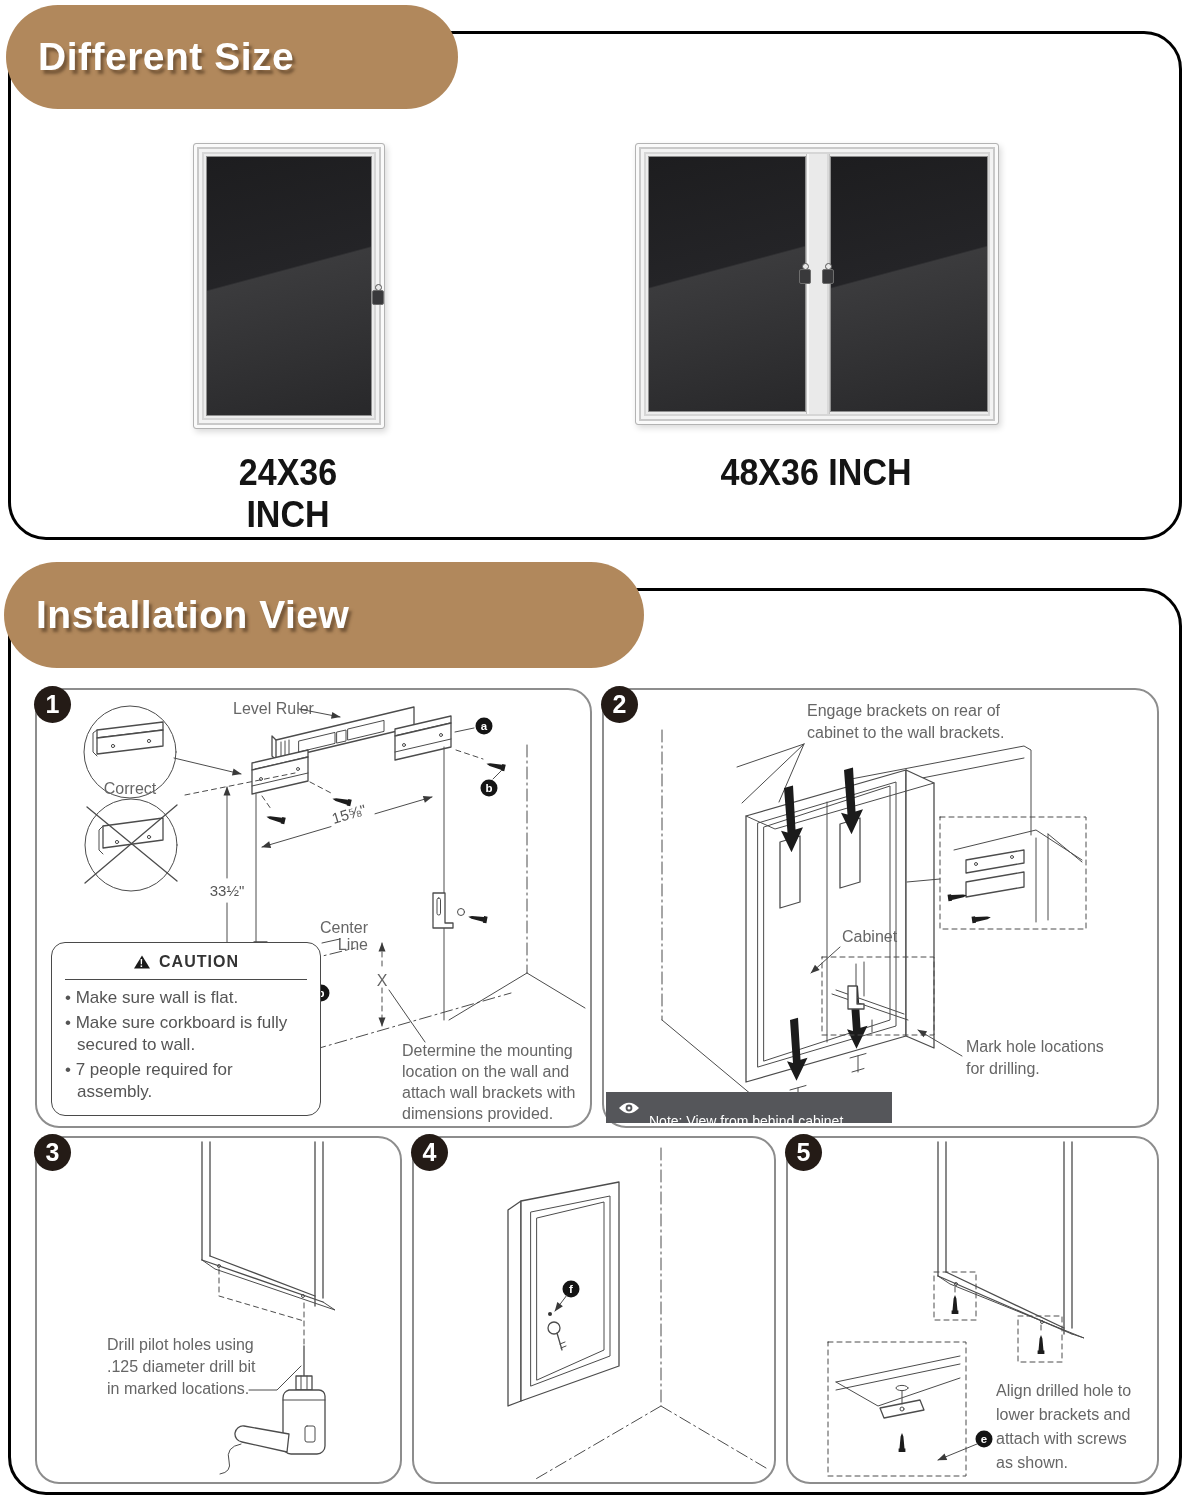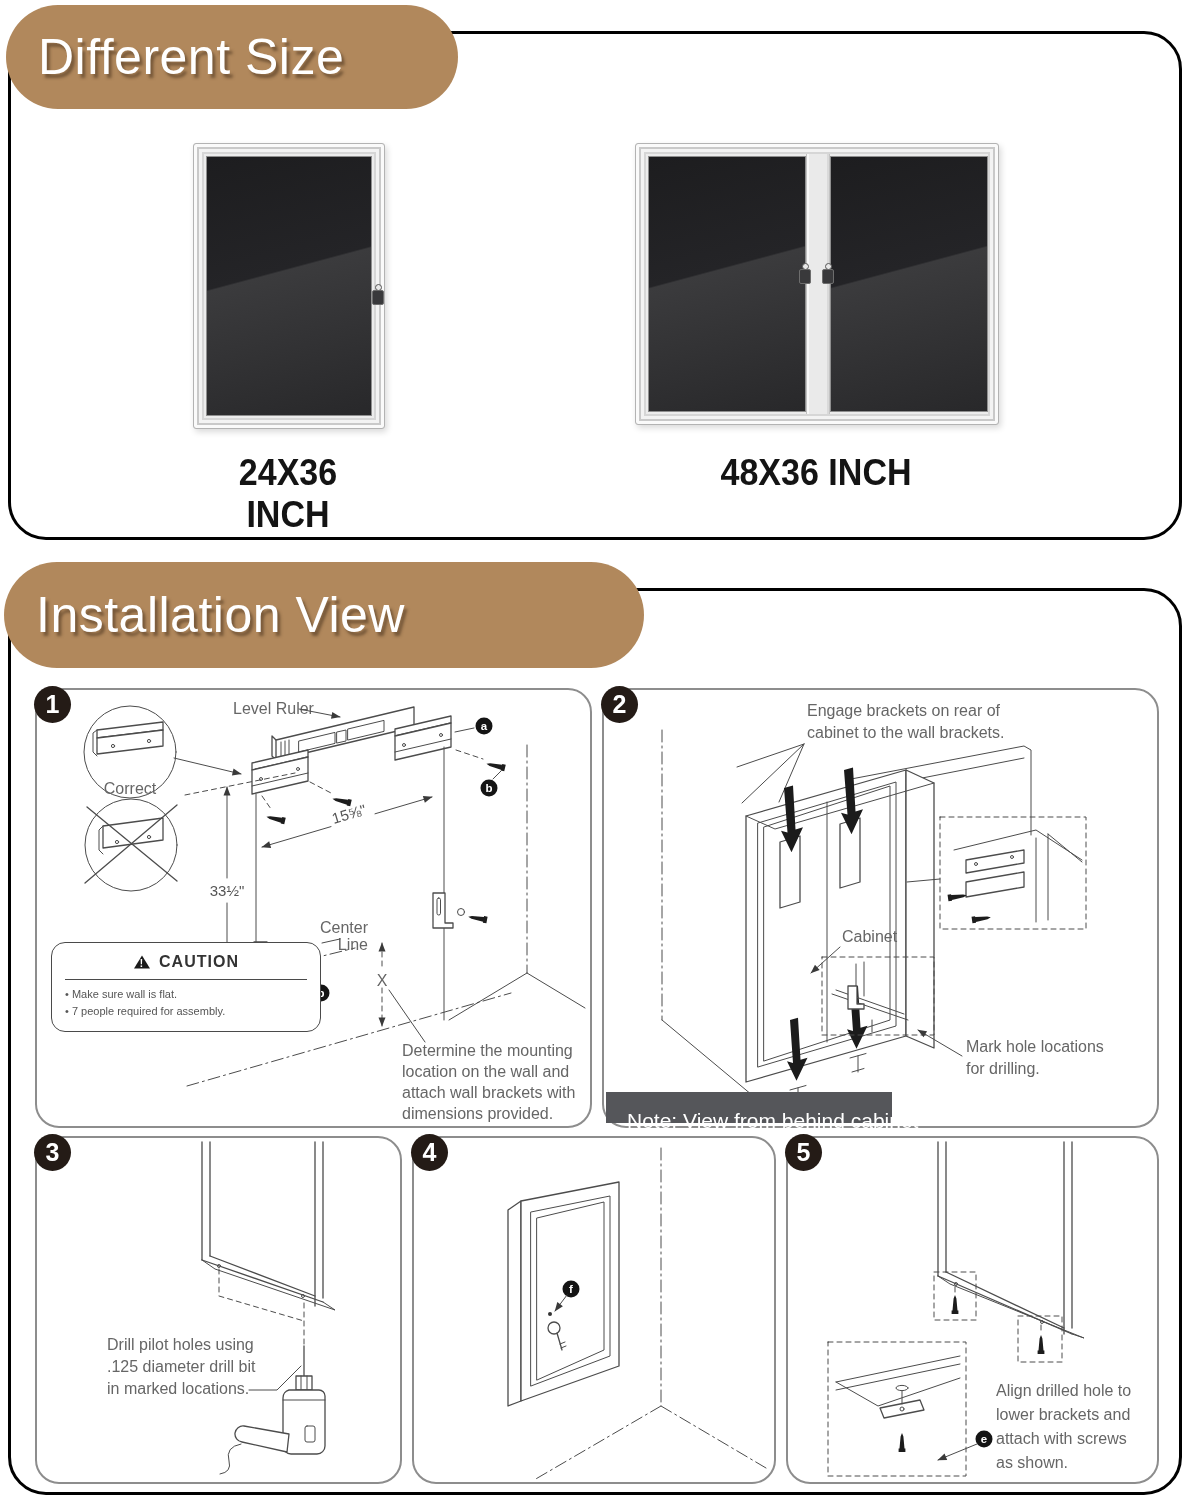--- a/index.html
+++ b/index.html
@@ -7,21 +7,21 @@
         font-family:"Liberation Sans",sans-serif;}
   
   .secbox{position:absolute;border:3px solid #000;border-radius:38px;background:#fff;}
   .box1{left:8px;top:31px;width:1168px;height:503px;}
   .box2{left:8px;top:588px;width:1168px;height:901px;}
   
   .pill{position:absolute;background:#b1885c;border-radius:54px;display:flex;align-items:center;
         padding-left:32px;z-index:5;}
   .pill1{left:6px;top:5px;width:420px;height:104px;}
   .pill2{left:4px;top:562px;width:608px;height:106px;}
-  .pill span{color:#fff;font-size:50px;font-weight:normal;letter-spacing:0.5px;
+  .pill span{color:#fff;font-size:39px;font-weight:bold;letter-spacing:0.5px;
         text-shadow:3px 4px 3px rgba(70,48,28,0.55);white-space:nowrap;text-align:center;}
   
   .bframe{position:absolute;background:#ececec;border:1px solid #b3b3b3;border-radius:3px;
         box-shadow:inset 0 0 0 3px #fafafa,inset 0 0 0 5px #c9c9c9,inset 0 0 0 8px #f3f3f3,
         inset 0 0 0 10px #d6d6d6,2px 3px 6px rgba(0,0,0,0.15);}
   .bsurface{position:absolute;border:1px solid #8f8f8f;
         background:linear-gradient(165deg,#1d1d1f 0%,#242427 44%,#3b3b3d 44.6%,#28282a 100%);}
   .board1 .bsurface{left:12px;top:12px;right:12px;bottom:12px;}
   .mullion{position:absolute;top:10px;bottom:10px;left:170px;width:22px;background:#eaeaea;
         border-left:1px solid #c2c2c2;border-right:1px solid #c2c2c2;
@@ -53,27 +53,27 @@
   .tdim{font-family:"Liberation Sans",sans-serif;font-size:15px;fill:#555;}
   .lb circle{fill:#141414;}
   .letter{font-family:"Liberation Sans",sans-serif;font-size:11.5px;font-weight:bold;fill:#fff;
         text-anchor:middle;}
   
   .caution{position:absolute;left:14px;top:252px;width:242px;border:1.6px solid #4a4a4a;
         border-radius:14px;background:#fff;padding:10px 13px 9px;z-index:3;}
   .caution-head{display:flex;align-items:center;justify-content:center;gap:8px;
         font-size:16px;font-weight:bold;color:#333;letter-spacing:1px;padding-bottom:8px;
         border-bottom:1.5px solid #4a4a4a;margin-bottom:7px;}
-  .caution-item{font-size:11px;color:#555;line-height:1.3;padding-left:12px;
+  .caution-item{font-size:17px;color:#555;line-height:1.3;padding-left:12px;
         text-indent:-12px;margin:3px 0;}
   .caution-item::before{content:"• ";}
   
   .notebar{position:absolute;left:2px;top:402px;width:286px;height:31px;background:#55565a;
         display:flex;align-items:center;gap:9px;padding:0 12px;box-sizing:border-box;z-index:3;}
-  .notebar span{color:#fff;font-size:21px;white-space:nowrap;margin-top:26px;}
+  .notebar span{color:#fff;font-size:14px;white-space:nowrap;margin-top:26px;}
 </style>
 </head>
 <body>
 
 <div class="page">
 
   <div class="secbox box1"></div>
   <div class="pill pill1">
     <span>Different Size</span>
   </div>
@@ -224,20 +224,21 @@
 
     <div class="caution">
       <div class="caution-head">
         <svg width="18" height="16" viewBox="0 0 18 16">
           <path d="M9,1.5 L17,14.5 H1 z" fill="#1a1a1a"></path>
           <text x="9" y="13" fill="#fff" font-size="10" font-weight="bold" text-anchor="middle">!</text>
         </svg>
         <span>CAUTION</span>
       </div>
       <div class="caution-item">Make sure wall is flat.</div>
+      <div class="caution-item">Make sure corkboard is fully secured to wall.</div>
       <div class="caution-item">7 people required for assembly.</div>
     </div>
   </div>
 
   <div class="panel" style="left:602px;top:688px;width:553px;height:436px;">
     <div class="numbadge">2</div>
     <svg width="553" height="436" viewBox="0 0 553 436">
       <text class="t" x="203" y="26">Engage brackets on rear of</text>
       <text class="t" x="203" y="48">cabinet to the wall brackets.</text>
       <line class="ln lnthin" x1="200" y1="54" x2="133" y2="77"></line>

